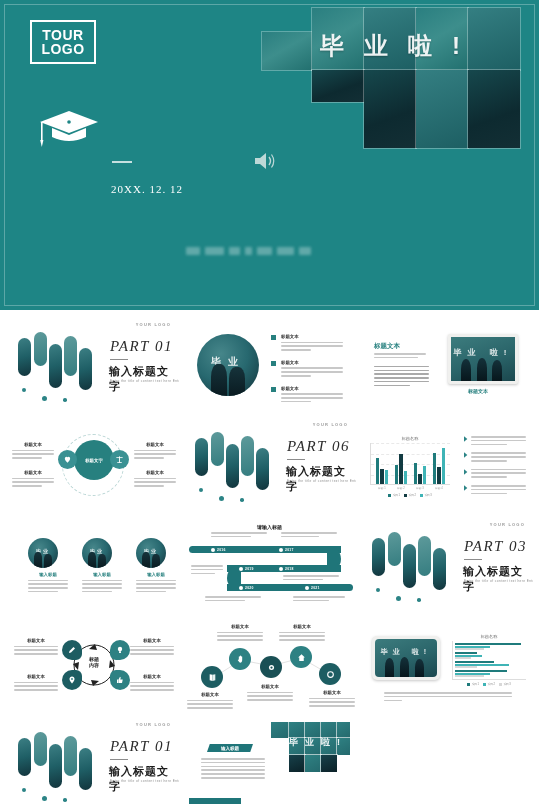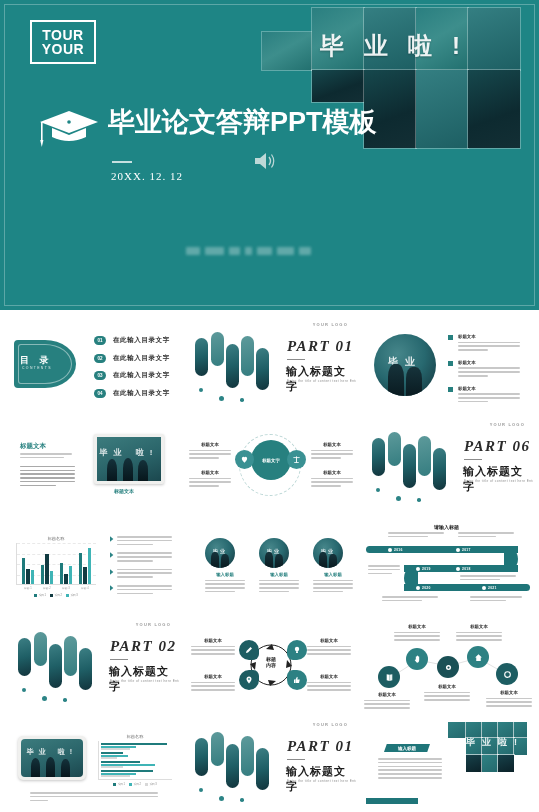--- a/index.html
+++ b/index.html
@@ -75,21 +75,21 @@
     position: absolute; left: 111px; top: 143px;
     color: rgba(255,255,255,0.88);
     font-family: "Liberation Serif", "DejaVu Serif", serif;
     font-size: 8.5px; letter-spacing: 1.6px; white-space: nowrap;
   }
   .title-rule {
     position: absolute; left: 112px; top: 161px;
     width: 20px; height: 2px; background: rgba(255,255,255,0.75);
   }
   .title-date {
-    position: absolute; left: 111px; top: 170px;
+    position: absolute; left: 111px; top: 183px;
     color: #fff;
     font-family: "Liberation Serif", "DejaVu Serif", serif;
     font-size: 11px; letter-spacing: 1px;
   }
   .speaker-icon {
     position: absolute; left: 253px; top: 150px;
     width: 24px; height: 22px; opacity: .85;
   }
   .hero-blur {
     position: absolute; left: 186px; top: 246px;
@@ -158,21 +158,21 @@
   .pills { position: absolute; left: 10px; top: 14px; width: 78px; height: 74px; }
   .pill {
     position: absolute; border-radius: 20px;
     background: linear-gradient(165deg, #3c7f84 0%, #1f5f66 50%, #12343c 100%);
   }
   .pill.lt { background: linear-gradient(165deg, #5d9a9b 0%, #357d80 100%); }
   .dotlet { position: absolute; border-radius: 50%; background: #2c8486; }
   .part-no {
     position: absolute; left: 104px; top: 22px;
     font-family: "Liberation Serif", "DejaVu Serif", serif;
-    font-style: italic; font-weight: bold;
+    font-style: italic; font-weight: normal;
     font-size: 15px; color: #2b2b2b; letter-spacing: 1.5px;
   }
   .part-rule {
     position: absolute; left: 104px; top: 43px;
     width: 18px; height: 1px; background: #8c8c8c;
   }
   .part-cn {
     position: absolute; left: 103px; top: 48px;
     font-size: 11px; font-weight: bold; color: #1d1d1d; letter-spacing: 1px;
   }
@@ -325,21 +325,21 @@
   }
 </style>
 </head>
 <body>
 
 <div class="hero">
   <div class="hero-border"></div>
 
   <div class="tour-logo">
     <span>TOUR</span>
-    <span>YOUR</span>
+    <span>LOGO</span>
   </div>
 
   <div class="mosaic">
     <div class="cell" style="left:0;top:24px;width:50px;height:38px;"></div>
     <div class="cell" style="left:50px;top:0;width:52px;height:62px;"></div>
     <div class="cell mid" style="left:102px;top:0;width:52px;height:62px;"></div>
     <div class="cell" style="left:154px;top:0;width:52px;height:62px;"></div>
     <div class="cell mid" style="left:206px;top:0;width:52px;height:62px;"></div>
     <div class="cell dark" style="left:50px;top:62px;width:52px;height:32px;"></div>
     <div class="cell dark" style="left:102px;top:62px;width:52px;height:78px;"></div>
@@ -349,21 +349,20 @@
   </div>
 
   <svg class="cap-icon" viewBox="0 0 62 42">
     <path d="M31 4 L60 15 L31 26 L2 15 Z" fill="#ffffff"></path>
     <circle cx="31" cy="15" r="1.8" fill="#1e8585"></circle>
     <path d="M14 21 L14 30 Q31 38 48 30 L48 21 L31 28 Z" fill="#ffffff"></path>
     <rect x="3" y="15" width="1.6" height="18" fill="#ffffff"></rect>
     <path d="M2.2 33 L5.4 33 L3.8 40 Z" fill="#ffffff"></path>
   </svg>
 
-  <div class="title-cn">毕业论文答辩PPT模板</div>
   <div class="title-rule"></div>
   <div class="title-date">20XX. 12. 12</div>
 
   <svg class="speaker-icon" viewBox="0 0 24 22">
     <path d="M2 8 L7 8 L13 3 L13 19 L7 14 L2 14 Z" fill="#d9e7e6"></path>
     <path d="M16 7 Q19 11 16 15" stroke="#d9e7e6" stroke-width="1.4" fill="none"></path>
     <path d="M18.5 4.5 Q23 11 18.5 17.5" stroke="#d9e7e6" stroke-width="1.2" fill="none"></path>
   </svg>
 
   <div class="hero-blur">
@@ -372,43 +371,20 @@
       <i style="width:13px"></i>
     <i style="width:8px"></i>
       <i style="width:17px"></i>
       <i style="width:20px"></i>
       <i style="width:14px"></i>
   </div>
 </div>
 
 <div class="grid">
 
-  <div class="slide">
-    <div class="toc-shape"></div>
-    <div class="toc-label">目 录</div>
-    <div class="toc-sub">CONTENTS</div>
-    <div class="toc-list">
-      <div class="toc-row">
-        <div class="toc-num">01</div>
-        <div class="toc-txt">在此输入目录文字</div>
-      </div>
-      <div class="toc-row">
-        <div class="toc-num">02</div>
-        <div class="toc-txt">在此输入目录文字</div>
-      </div>
-      <div class="toc-row">
-        <div class="toc-num">03</div>
-        <div class="toc-txt">在此输入目录文字</div>
-      </div>
-      <div class="toc-row">
-        <div class="toc-num">04</div>
-        <div class="toc-txt">在此输入目录文字</div>
-      </div>
-    </div>
-  </div>
 
   <div class="slide">
     <div class="your-logo">YOUR LOGO</div>
     <div class="pills">
       <div class="pill" style="left:2px;top:8px;width:13px;height:38px;"></div>
       <div class="pill lt" style="left:18px;top:2px;width:13px;height:34px;"></div>
       <div class="pill" style="left:33px;top:14px;width:13px;height:44px;"></div>
       <div class="pill lt" style="left:48px;top:6px;width:13px;height:40px;"></div>
       <div class="pill" style="left:63px;top:18px;width:13px;height:42px;"></div>
       <div class="dotlet" style="left:6px;top:58px;width:4px;height:4px;"></div>
@@ -730,21 +706,21 @@
     <div class="pills">
       <div class="pill" style="left:2px;top:8px;width:13px;height:38px;"></div>
       <div class="pill lt" style="left:18px;top:2px;width:13px;height:34px;"></div>
       <div class="pill" style="left:33px;top:14px;width:13px;height:44px;"></div>
       <div class="pill lt" style="left:48px;top:6px;width:13px;height:40px;"></div>
       <div class="pill" style="left:63px;top:18px;width:13px;height:42px;"></div>
       <div class="dotlet" style="left:6px;top:58px;width:4px;height:4px;"></div>
       <div class="dotlet" style="left:26px;top:66px;width:5px;height:5px;"></div>
       <div class="dotlet" style="left:47px;top:68px;width:3.5px;height:3.5px;"></div>
     </div>
-    <div class="part-no">PART 02</div>
+    <div class="part-no">PART 03</div>
     <div class="part-rule"></div>
     <div class="part-cn">输入标题文字</div>
     <div class="part-en">Enter the title of content text here Enter the title of content text</div>
   </div>
 
   <div class="slide">
     <svg style="position:absolute;left:60px;top:24px;" width="56" height="50" viewBox="0 0 56 50">
       <path d="M28 5 A20 20 0 0 1 48 25" stroke="#222" stroke-width="1" fill="none"></path>
       <path d="M48 25 A20 20 0 0 1 28 45" stroke="#222" stroke-width="1" fill="none"></path>
       <path d="M28 45 A20 20 0 0 1 8 25" stroke="#222" stroke-width="1" fill="none"></path>

